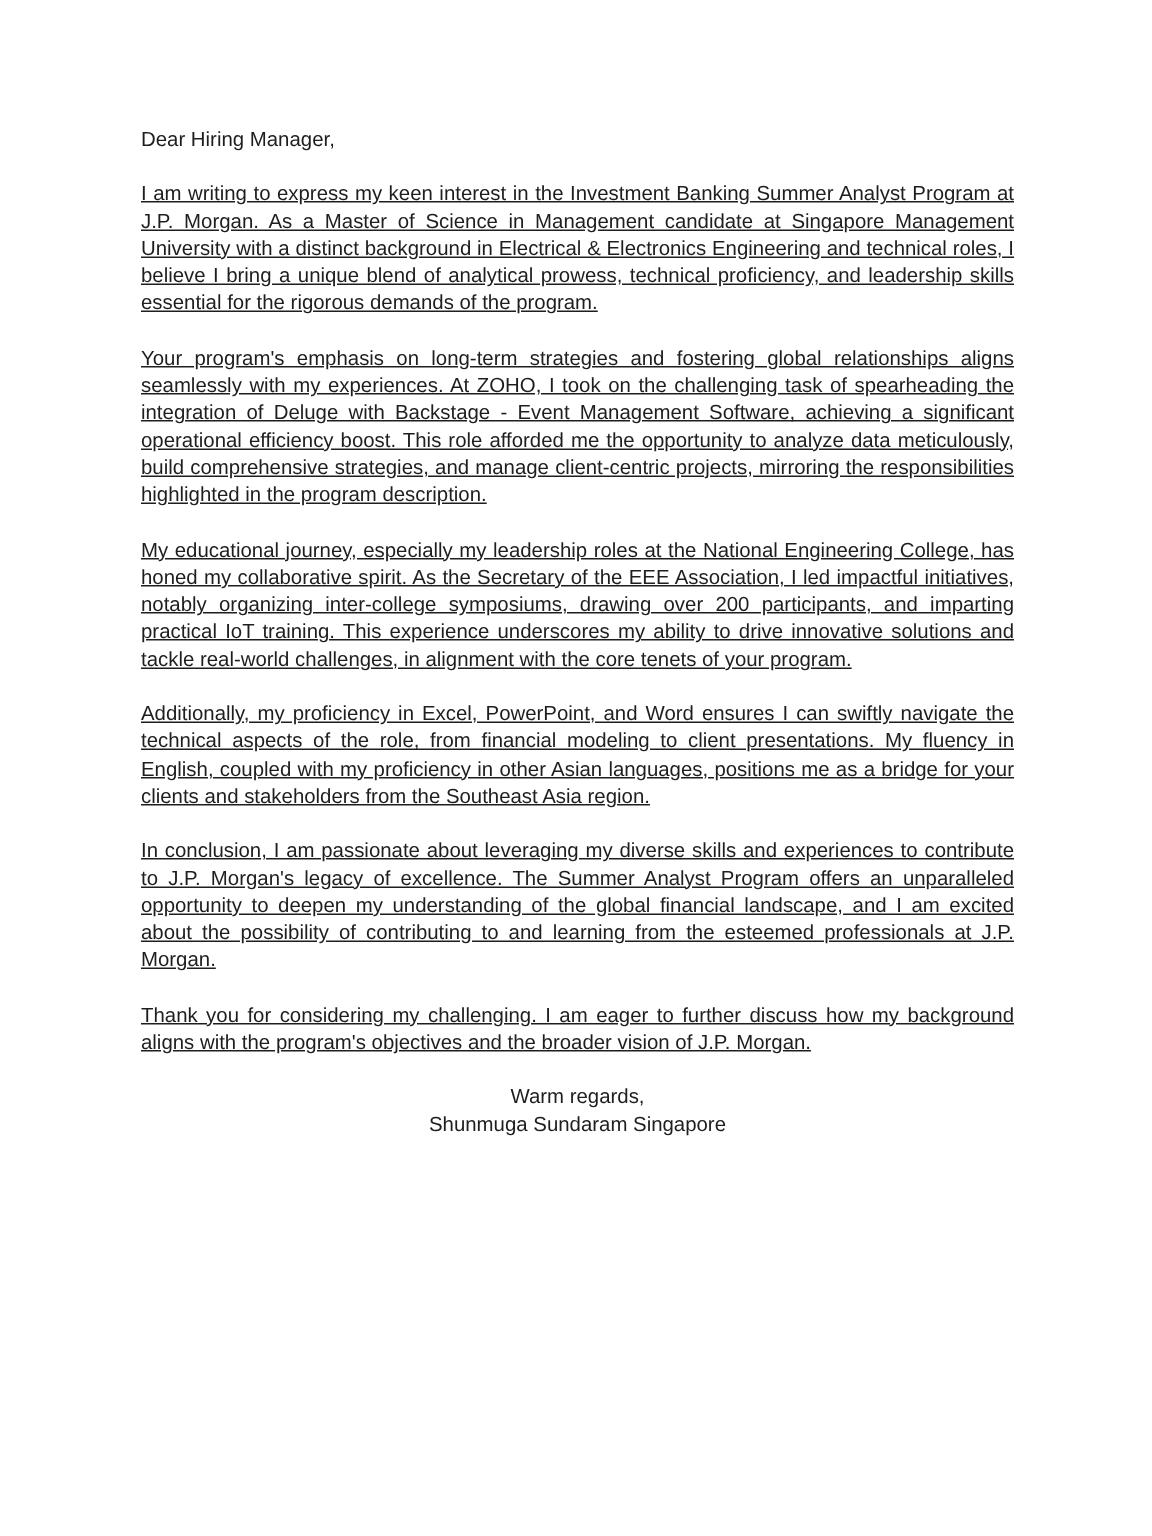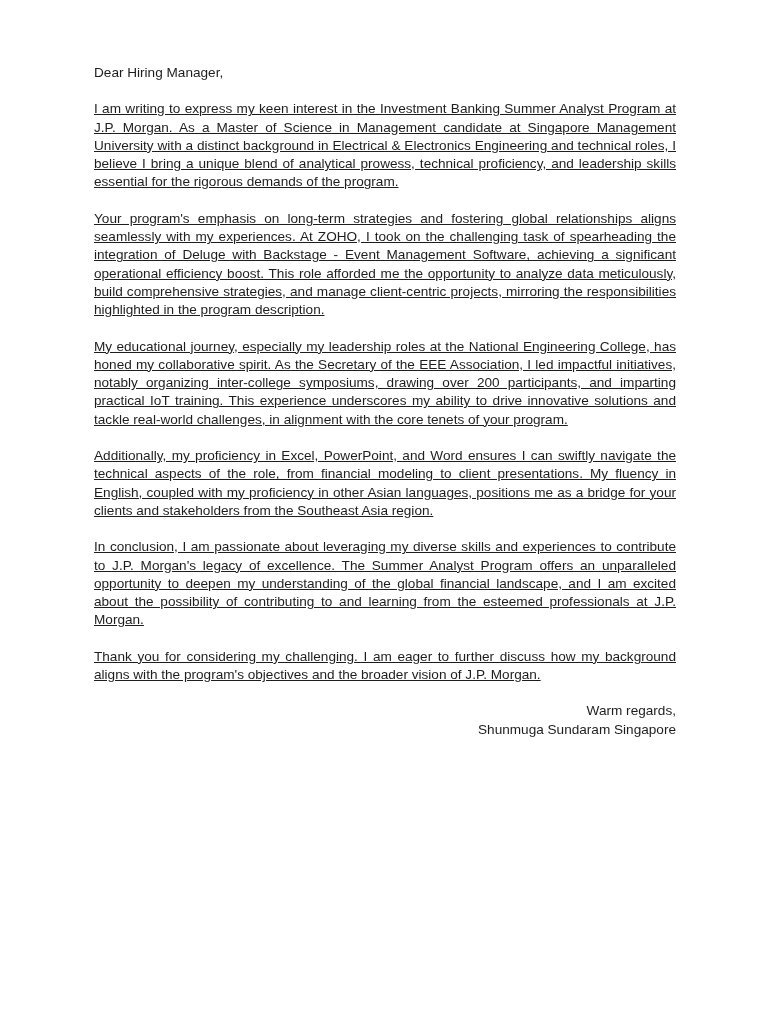--- a/index.html
+++ b/index.html
@@ -11,21 +11,21 @@
     height: 1024px;
     background: #ffffff;
     font-family: "Liberation Sans", "DejaVu Sans", sans-serif;
     color: #1e1e1e;
     overflow: hidden;
   }
   .page {
     box-sizing: border-box;
     width: 768px;
     height: 779px;
-    padding: 64px 92px 0 94px;
+    padding: 84px 92px 0 94px;
     background: #ffffff;
   }
   .letter {
     font-size: 13.6px;
     line-height: 18.3px;
     color: #1e1e1e;
   }
   .greeting {
     margin: 0 0 18px 0;
     text-align: left;
@@ -34,21 +34,21 @@
     margin: 0 0 18px 0;
     text-align: justify;
     text-decoration: underline;
   }
   .closing-block {
     margin: 0;
   }
   .closing-line,
   .signature-line {
     margin: 0;
-    text-align: right;
+    text-align: center;
   }
 </style>
 </head>
 <body>
 
 <div class="page">
   <div class="letter">
     <p class="greeting">Dear Hiring Manager,</p>
 
     <p class="para">I am writing to express my keen interest in the Investment Banking Summer Analyst Program at J.P. Morgan. As a Master of Science in Management candidate at Singapore Management University with a distinct background in Electrical &amp; Electronics Engineering and technical roles, I believe I bring a unique blend of analytical prowess, technical proficiency, and leadership skills essential for the rigorous demands of the program.</p>

